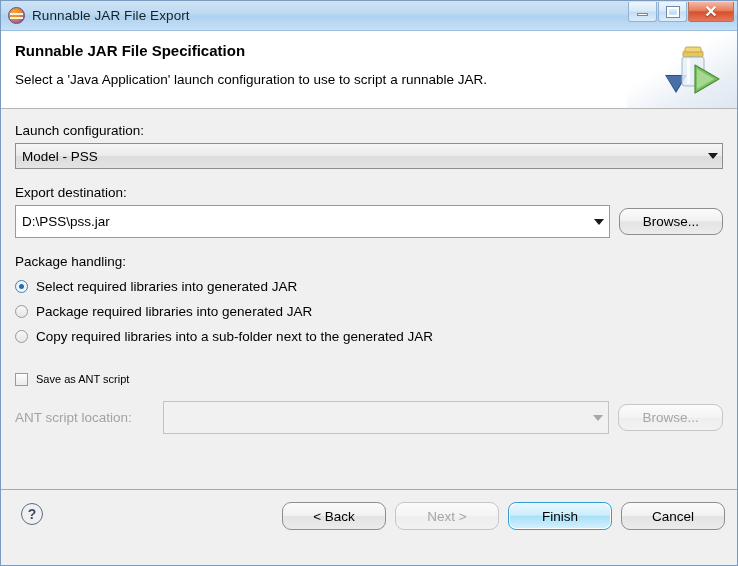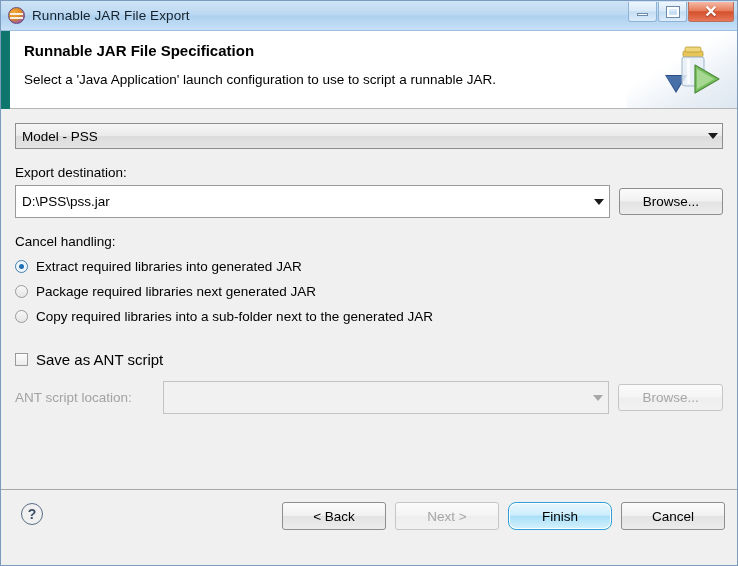--- a/index.html
+++ b/index.html
@@ -121,21 +121,20 @@
 
   
   .header {
     position: relative;
     height: 78px;
     background: #ffffff;
     border-bottom: 1px solid #b6b6b6;
     box-sizing: border-box;
     padding: 11px 14px 0 14px;
     overflow: hidden;
-    margin-left: 9px;
   }
   .header:before {
     content: "";
     position: absolute;
     right: 0; top: 0;
     width: 110px; height: 78px;
     background: linear-gradient(150deg, #ffffff 0%, #ffffff 40%, #e8eef5 75%, #dde7f1 100%);
   }
   .header-title {
     position: relative;
@@ -229,21 +228,21 @@
   .combo-white .arrow-box {
     position: absolute;
     right: 5px;
     top: 0; bottom: 0;
     display: flex;
     align-items: center;
   }
 
   .btn {
     border: 1px solid #8e8e8e;
-    border-radius: 3px;
+    border-radius: 9px;
     background: linear-gradient(to bottom, #fbfbfb 0%, #f1f1f1 48%, #e3e3e3 52%, #ececec 100%);
     font-family: "Liberation Sans", sans-serif;
     font-size: 13.5px;
     color: #000;
     display: flex;
     align-items: center;
     justify-content: center;
     box-sizing: border-box;
     padding: 0;
   }
@@ -297,21 +296,21 @@
     height: 24px;
   }
   .checkbox {
     width: 13px; height: 13px;
     border: 1px solid #9a9a9a;
     background: linear-gradient(to bottom, #fdfdfd 0%, #ebebeb 100%);
     box-sizing: border-box;
     margin-right: 8px;
     flex: 0 0 auto;
   }
-  .check-label { font-size: 15px; color: #000; }
+  .check-label { font-size: 11px; color: #000; }
 
   .ant-row {
     display: flex;
     align-items: center;
     margin-top: 10px;
     justify-content: center;
   }
   .ant-label {
     width: 150px;
     font-size: 13.5px;
@@ -398,20 +397,21 @@
       <rect x="24" y="8" width="16" height="5" rx="1.5" fill="#f0d67a" stroke="#b89a32" stroke-width="0.8"></rect>
       <path d="M23,18 h18 a2,2 0 0 1 2,2 v24 a3,3 0 0 1 -3,3 h-16 a3,3 0 0 1 -3,-3 v-24 a2,2 0 0 1 2,-2 z" fill="#e6eef6" fill-opacity="0.85" stroke="#9fb6cc" stroke-width="1"></path>
       <path d="M26,20 h3 v25 h-3 z" fill="#ffffff" fill-opacity="0.75"></path>
       <polygon points="34,26 58,40 34,54" fill="#79c060" stroke="#4d8b3a" stroke-width="1.2" stroke-linejoin="round"></polygon>
       <polygon points="36,30 53,40 36,50" fill="#a6d892"></polygon>
     </svg>
   </div>
 
   <div class="body">
 
+    <div class="field-label">Launch configuration:</div>
     <div class="combo-grey">
       <span>Model - PSS</span>
       <span class="arrow-box">
         <span class="arrow-down"></span>
       </span>
     </div>
 
     <div class="section-gap"></div>
 
     <div class="field-label">Export destination:</div>
@@ -420,29 +420,29 @@
         <span>D:\PSS\pss.jar</span>
         <span class="arrow-box">
           <span class="arrow-down"></span>
         </span>
       </div>
       <div class="btn btn-browse">Browse...</div>
     </div>
 
     <div class="section-gap"></div>
 
-    <div class="field-label">Cancel handling:</div>
+    <div class="field-label">Package handling:</div>
 
     <div class="radio-row">
       <span class="radio checked"></span>
-      <span class="radio-label">Extract required libraries into generated JAR</span>
+      <span class="radio-label">Select required libraries into generated JAR</span>
     </div>
     <div class="radio-row">
       <span class="radio"></span>
-      <span class="radio-label">Package required libraries next generated JAR</span>
+      <span class="radio-label">Package required libraries into generated JAR</span>
     </div>
     <div class="radio-row">
       <span class="radio"></span>
       <span class="radio-label">Copy required libraries into a sub-folder next to the generated JAR</span>
     </div>
 
     <div class="section-gap" style="height:18px"></div>
 
     <div class="check-row">
       <span class="checkbox"></span>

